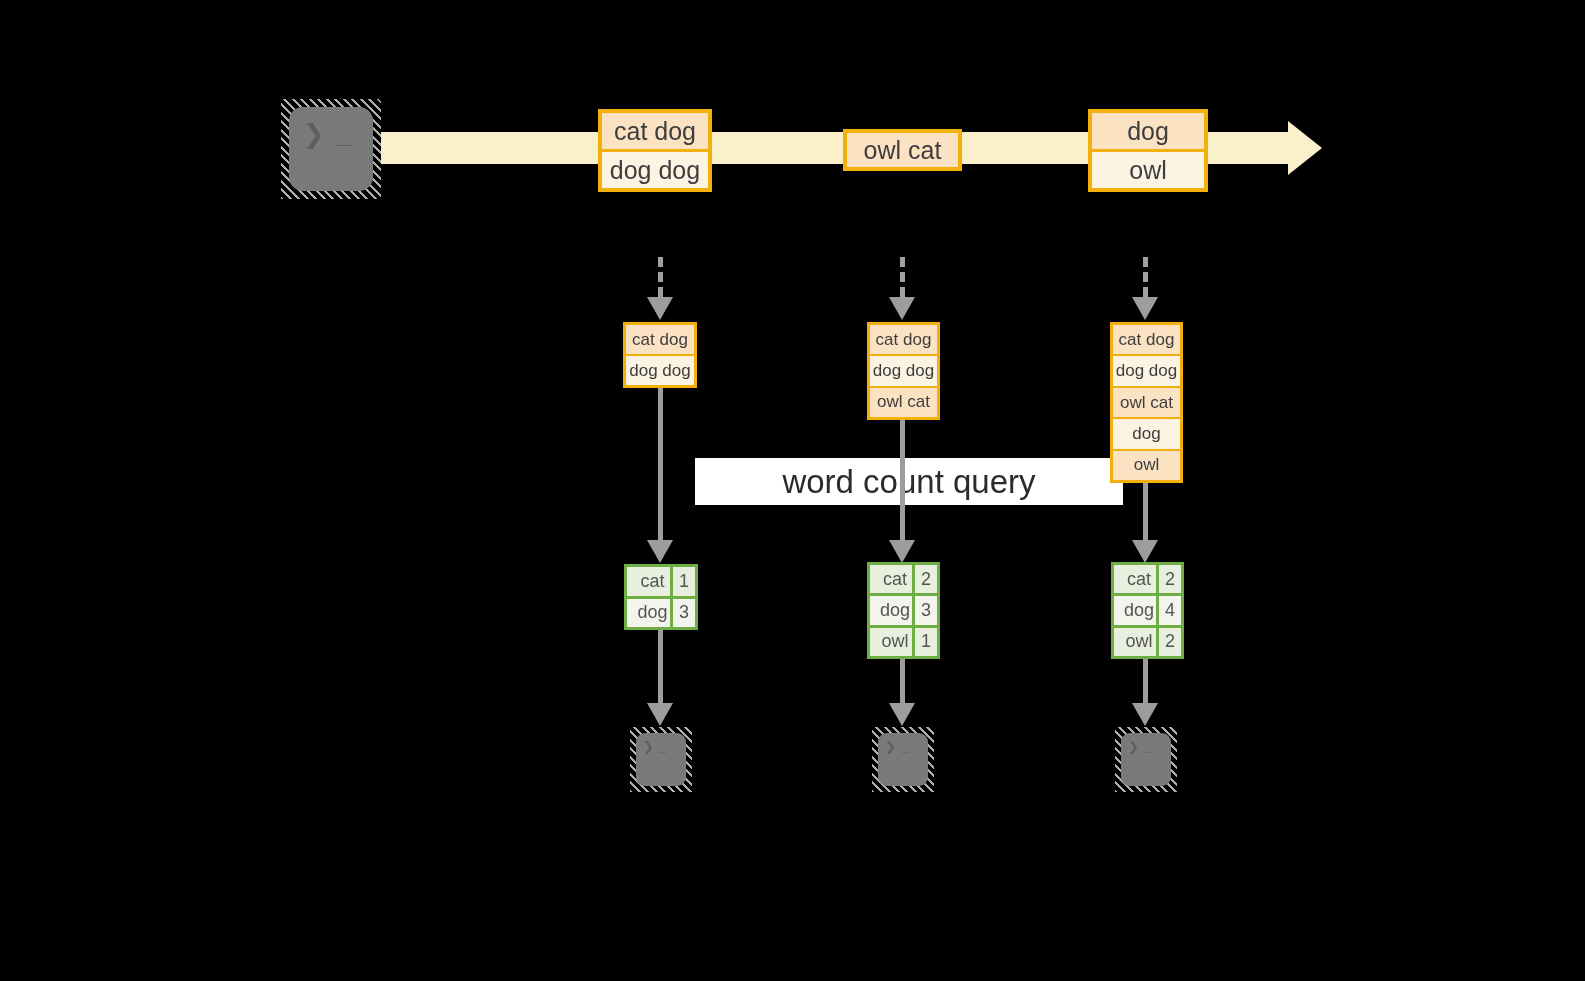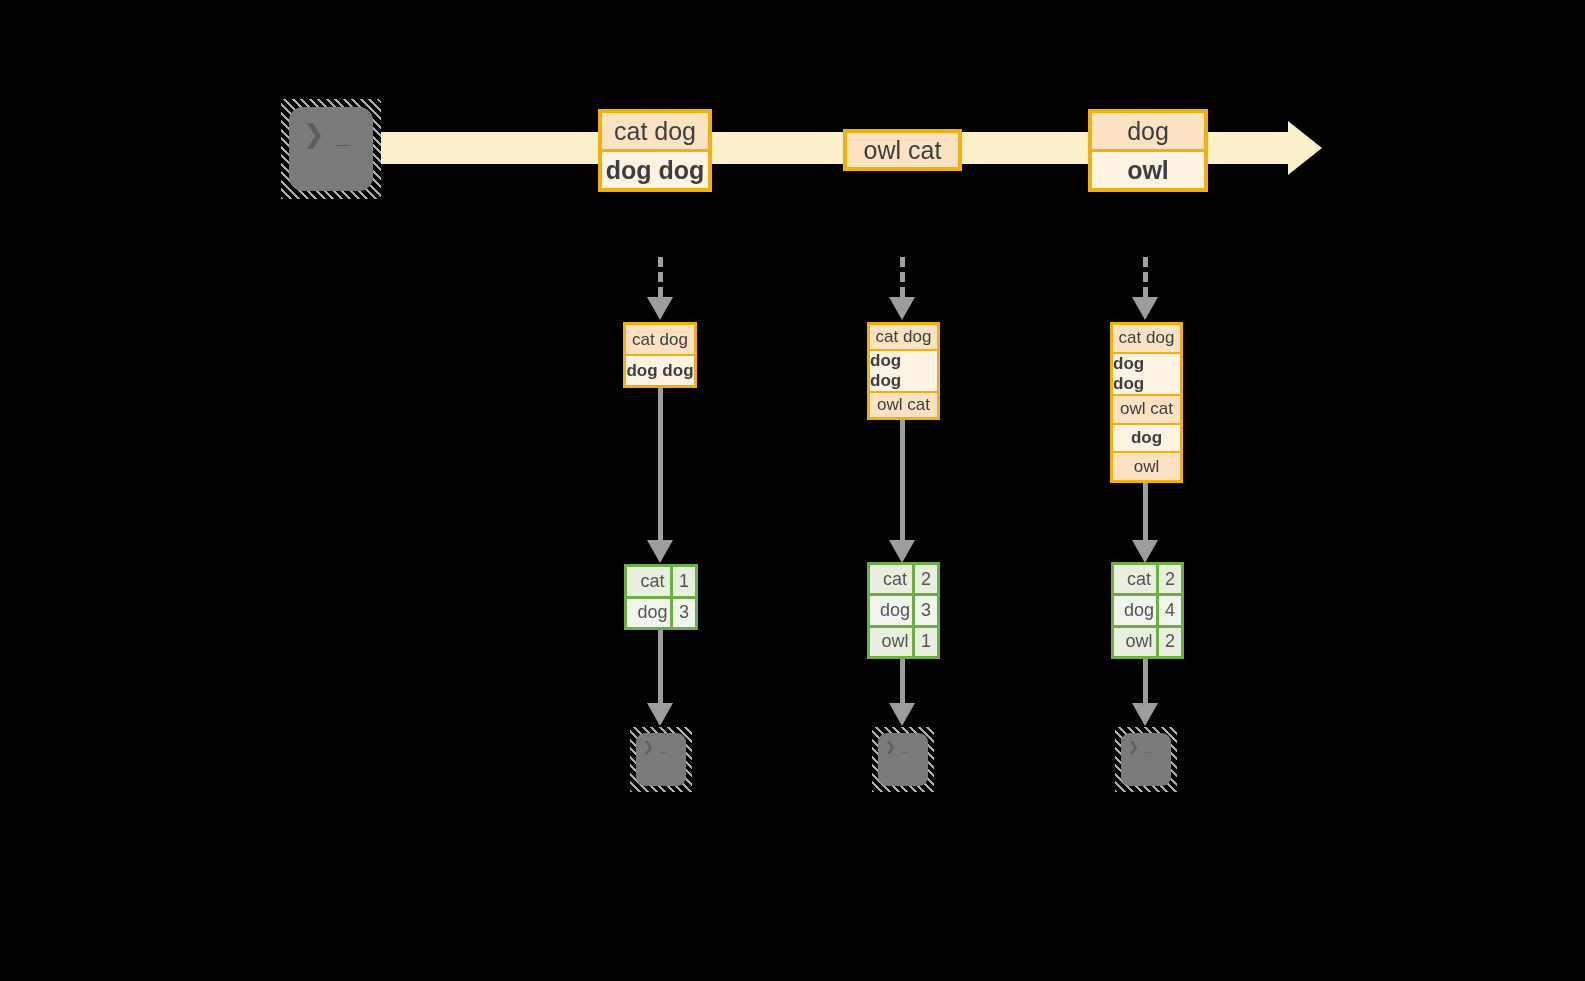--- a/index.html
+++ b/index.html
@@ -23,21 +23,21 @@
   .obox{
     border:4px solid #F2B00D;background:#F2B00D;
     display:flex;flex-direction:column;
   }
   .obox .ocell{
     flex:1;display:flex;align-items:center;justify-content:center;
     color:#3E3E3E;
   }
   .obox .ocell + .ocell{margin-top:3px;}
   .ocell.peach{background:#FAE2C2;}
-  .ocell.cream{background:#FDF3E3;font-weight:bold;}
+  .ocell.cream{background:#FDF3E3;}
   .obox.big .ocell{font-size:25px;}
   .obox.small{border-width:3px;}
   .obox.small .ocell + .ocell{margin-top:2px;}
   .obox.small .ocell{font-size:17px;}
 
   
   .vline{width:5px;background:#9D9D9D;}
   .vdash{width:0;border-left:5px dashed #A0A0A0;}
   .tri-down{
     width:0;height:0;
@@ -82,20 +82,23 @@
   .term.sm .term-inner{left:6px;top:6px;right:6px;bottom:6px;border-radius:9px;padding:7px 0 0 7px;}
   .prompt{color:#5E5E5E;font-weight:bold;line-height:1;letter-spacing:2px;white-space:nowrap;}
   .term.lg .prompt{font-size:26px;}
   .term.sm .prompt{font-size:13px;letter-spacing:1px;}
 </style>
 </head>
 <body>
 
 <div id="canvas">
 
+  <div class="abs banner" style="left:695px;top:458px;width:428px;height:47px;">
+    <span>word count query</span>
+  </div>
 
   <div class="abs band" style="left:372px;top:132px;width:918px;height:32px;"></div>
   <div class="abs band-head" style="left:1288px;top:121px;"></div>
 
   <div class="abs term lg" style="left:281px;top:99px;width:100px;height:100px;">
     <div class="term-inner">
       <span class="prompt">❯ _</span>
     </div>
   </div>
 

